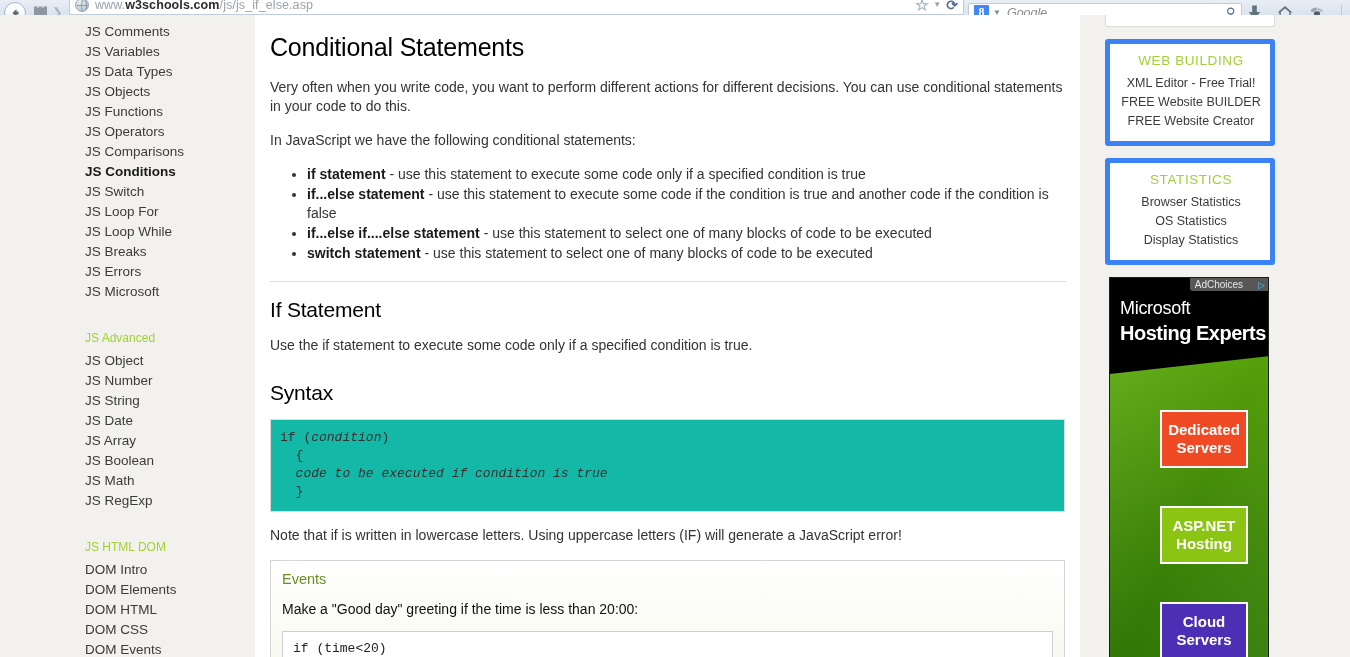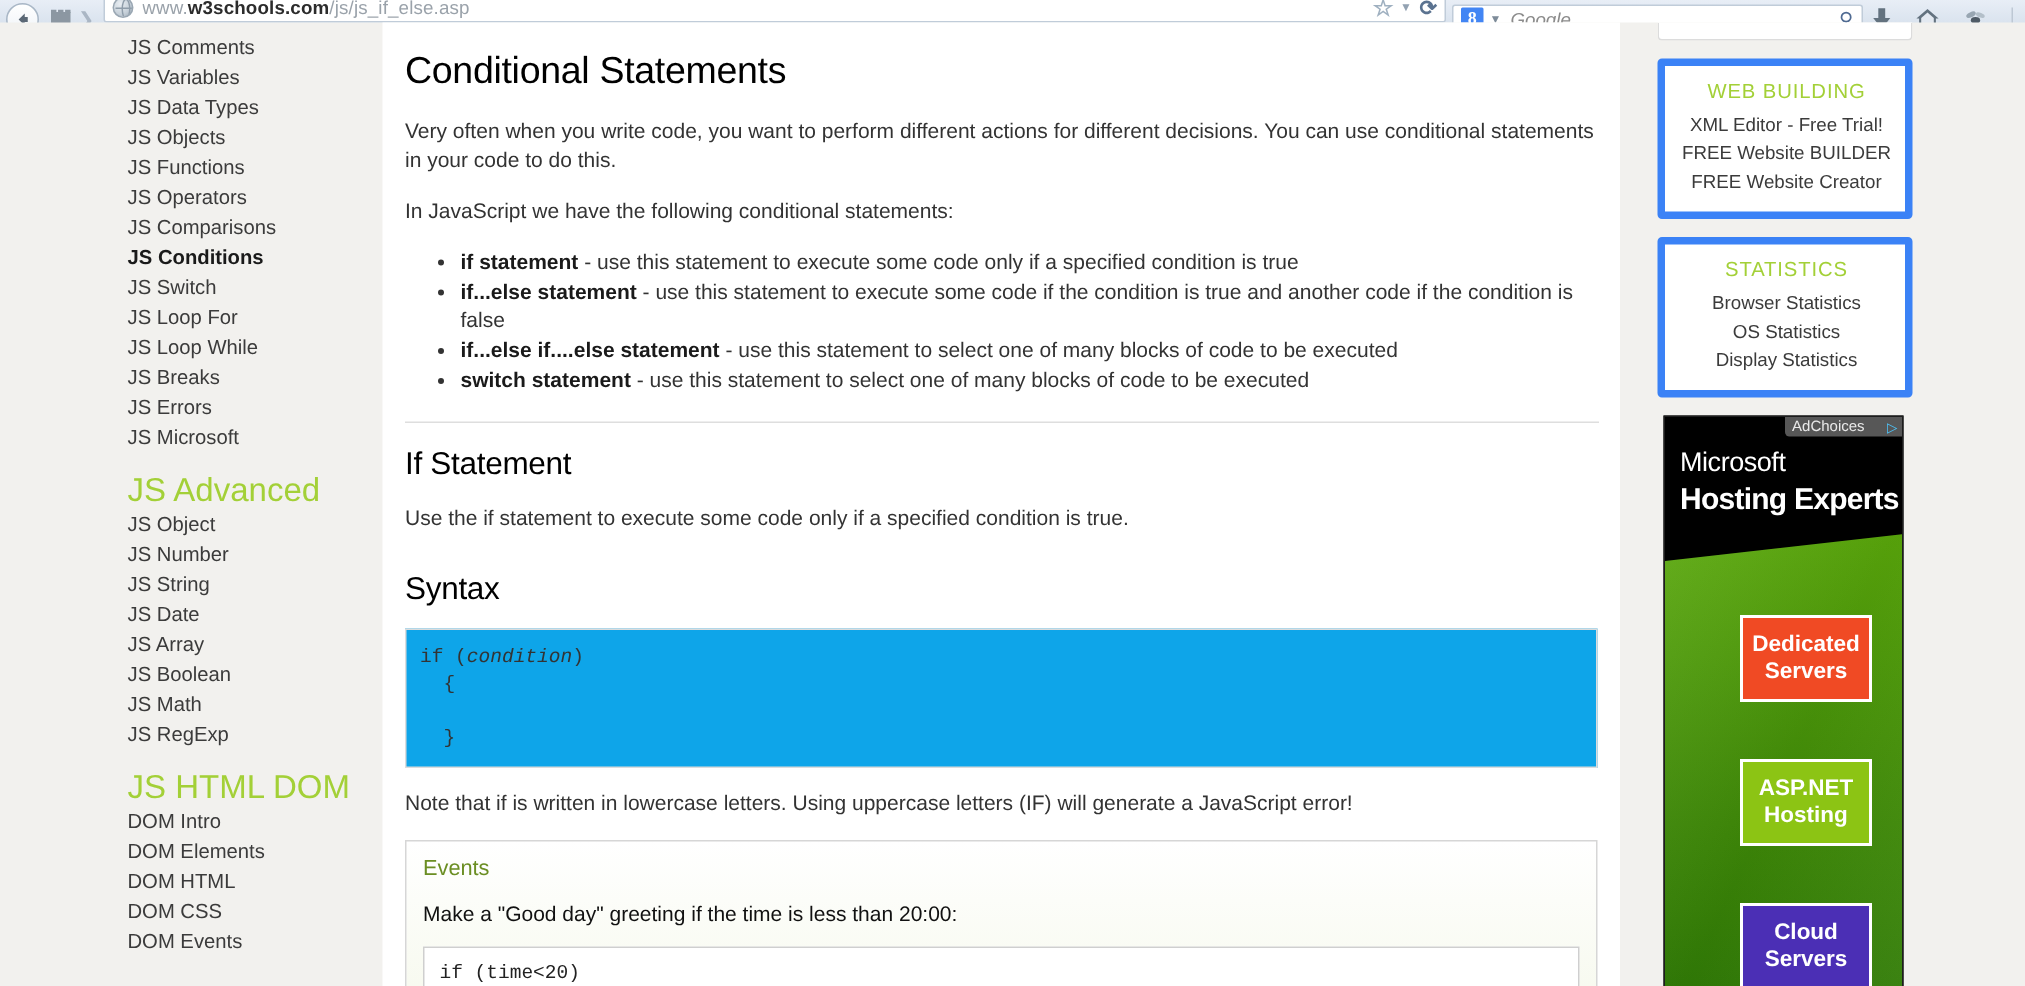--- a/index.html
+++ b/index.html
@@ -108,22 +108,22 @@
     position: absolute; left: 0; top: 0; width: 165px;
     padding-top: 7px;
   }
   .nav-item {
     font-size: 13.5px; color: #3b3b3b;
     line-height: 20px; padding-left: 10px;
     white-space: nowrap;
   }
   .nav-item.active { font-weight: bold; color: #1a1a1a; }
   .nav-head {
-    font-size: 22px; color: #a3d037; font-weight: normal;
-    line-height: 20px; padding-left: 10px; margin-top: 15px; margin-bottom: 3px;
+    font-size: 12px; color: #a3d037; font-weight: normal;
+    line-height: 20px; padding-left: 10px; margin-top: 26px; margin-bottom: 3px;
     white-space: nowrap;
   }
 
   
   #main {
     position: absolute; left: 180px; top: 0;
     width: 825px; min-height: 630px;
     background: #ffffff;
     padding: 0 12px;
   }
@@ -144,21 +144,21 @@
   hr.sep { border: 0; border-top: 1px solid #dedede; margin: 11px 2px 0 3px; }
   h2.sub {
     font-size: 21px; font-weight: normal; color: #000;
     padding: 16px 0 14px 3px; letter-spacing: -0.2px;
   }
   h3.sub2 {
     font-size: 21px; font-weight: normal; color: #000;
     padding: 11px 0 14px 3px; letter-spacing: -0.2px;
   }
   .codebox {
-    background: #0ea5e9; border: 1px solid #dcdcdc;
+    background: #14b8a6; border: 1px solid #dcdcdc;
     margin: 0 3px 14px 3px; padding: 9px 0 10px 9px;
     font-family: "Liberation Mono", monospace;
     font-size: 13px; color: #333; line-height: 18px;
     white-space: pre;
   }
   .codebox i { font-style: italic; }
   .example-box {
     border: 1px solid #d6d6d6;
     background: linear-gradient(to bottom, #ffffff 0%, #f2f6e4 100%);
     margin: 0 3px 0 3px; padding: 10px 11px 12px 11px;
@@ -364,21 +364,21 @@
       </ul>
 
       <hr class="sep">
 
       <h2 class="sub">If Statement</h2>
       <p class="para">Use the if statement to execute some code only if a specified condition is true.</p>
 
       <h3 class="sub2">Syntax</h3>
       <div class="codebox"><span>if (</span><i>condition</i><span>)
   {
-  </span><span>
+  </span><i>code to be executed if condition is true</i><span>
   }</span></div>
 
       <p class="para">Note that if is written in lowercase letters. Using uppercase letters (IF) will generate a JavaScript error!</p>
 
       <div class="example-box">
         <div class="example-label">Events</div>
         <div class="example-desc">Make a "Good day" greeting if the time is less than 20:00:</div>
         <div class="example-code">if (time&lt;20)
   {
   x="Good day";

